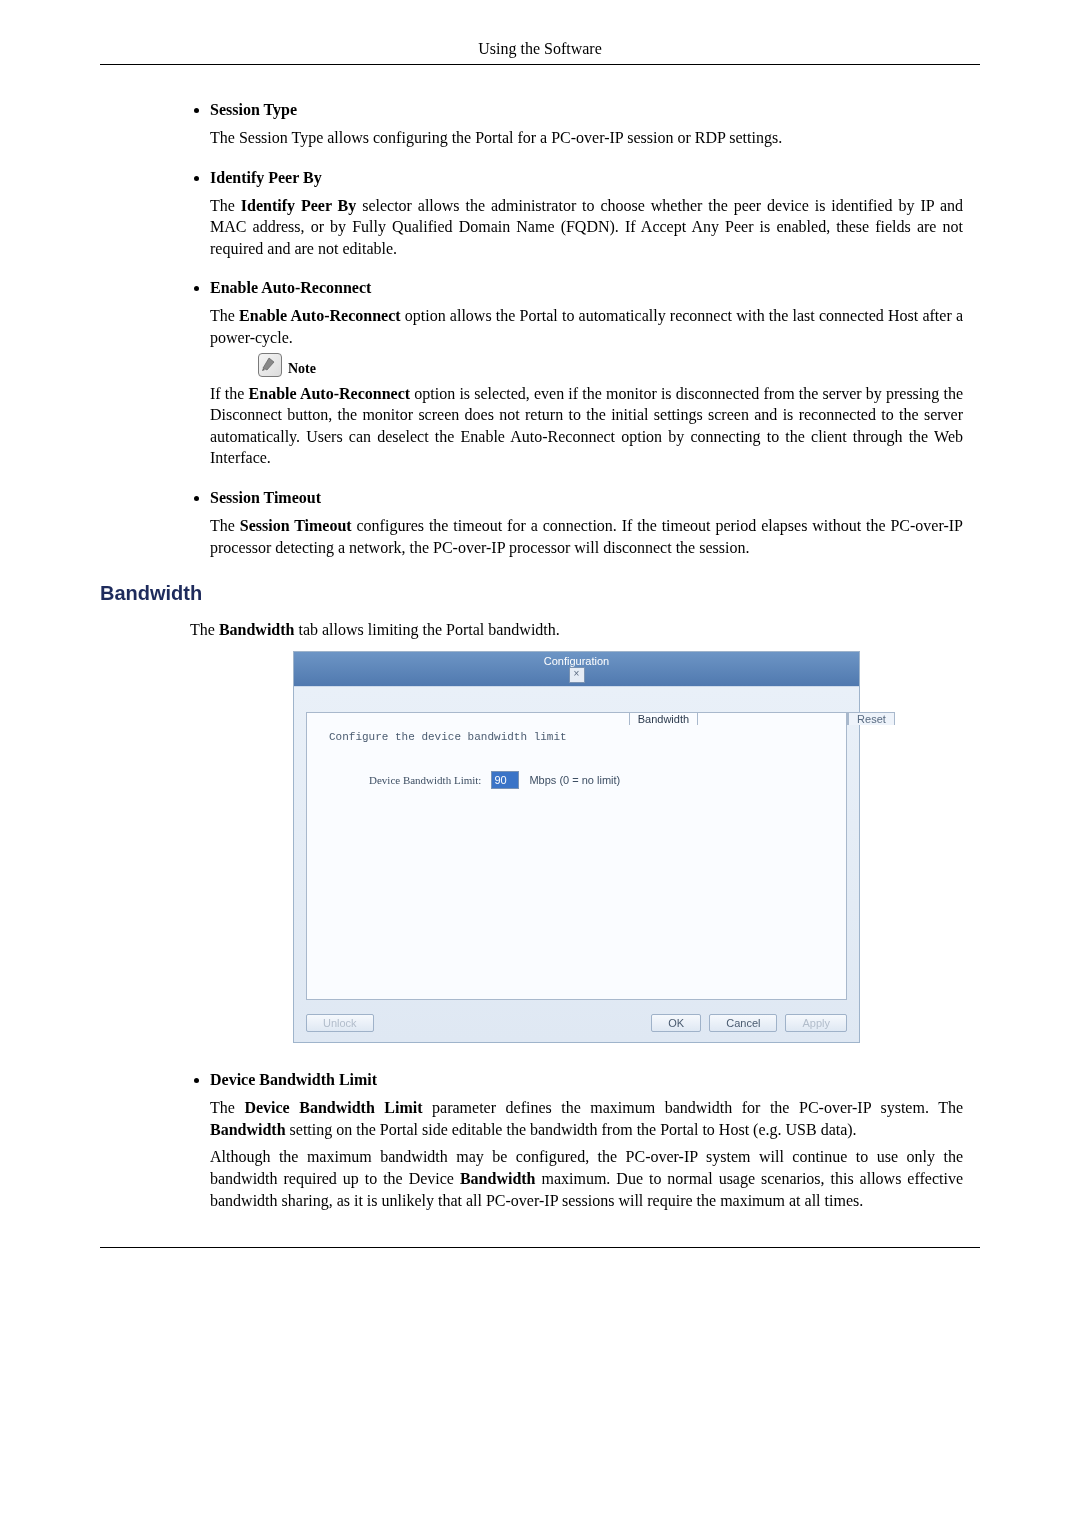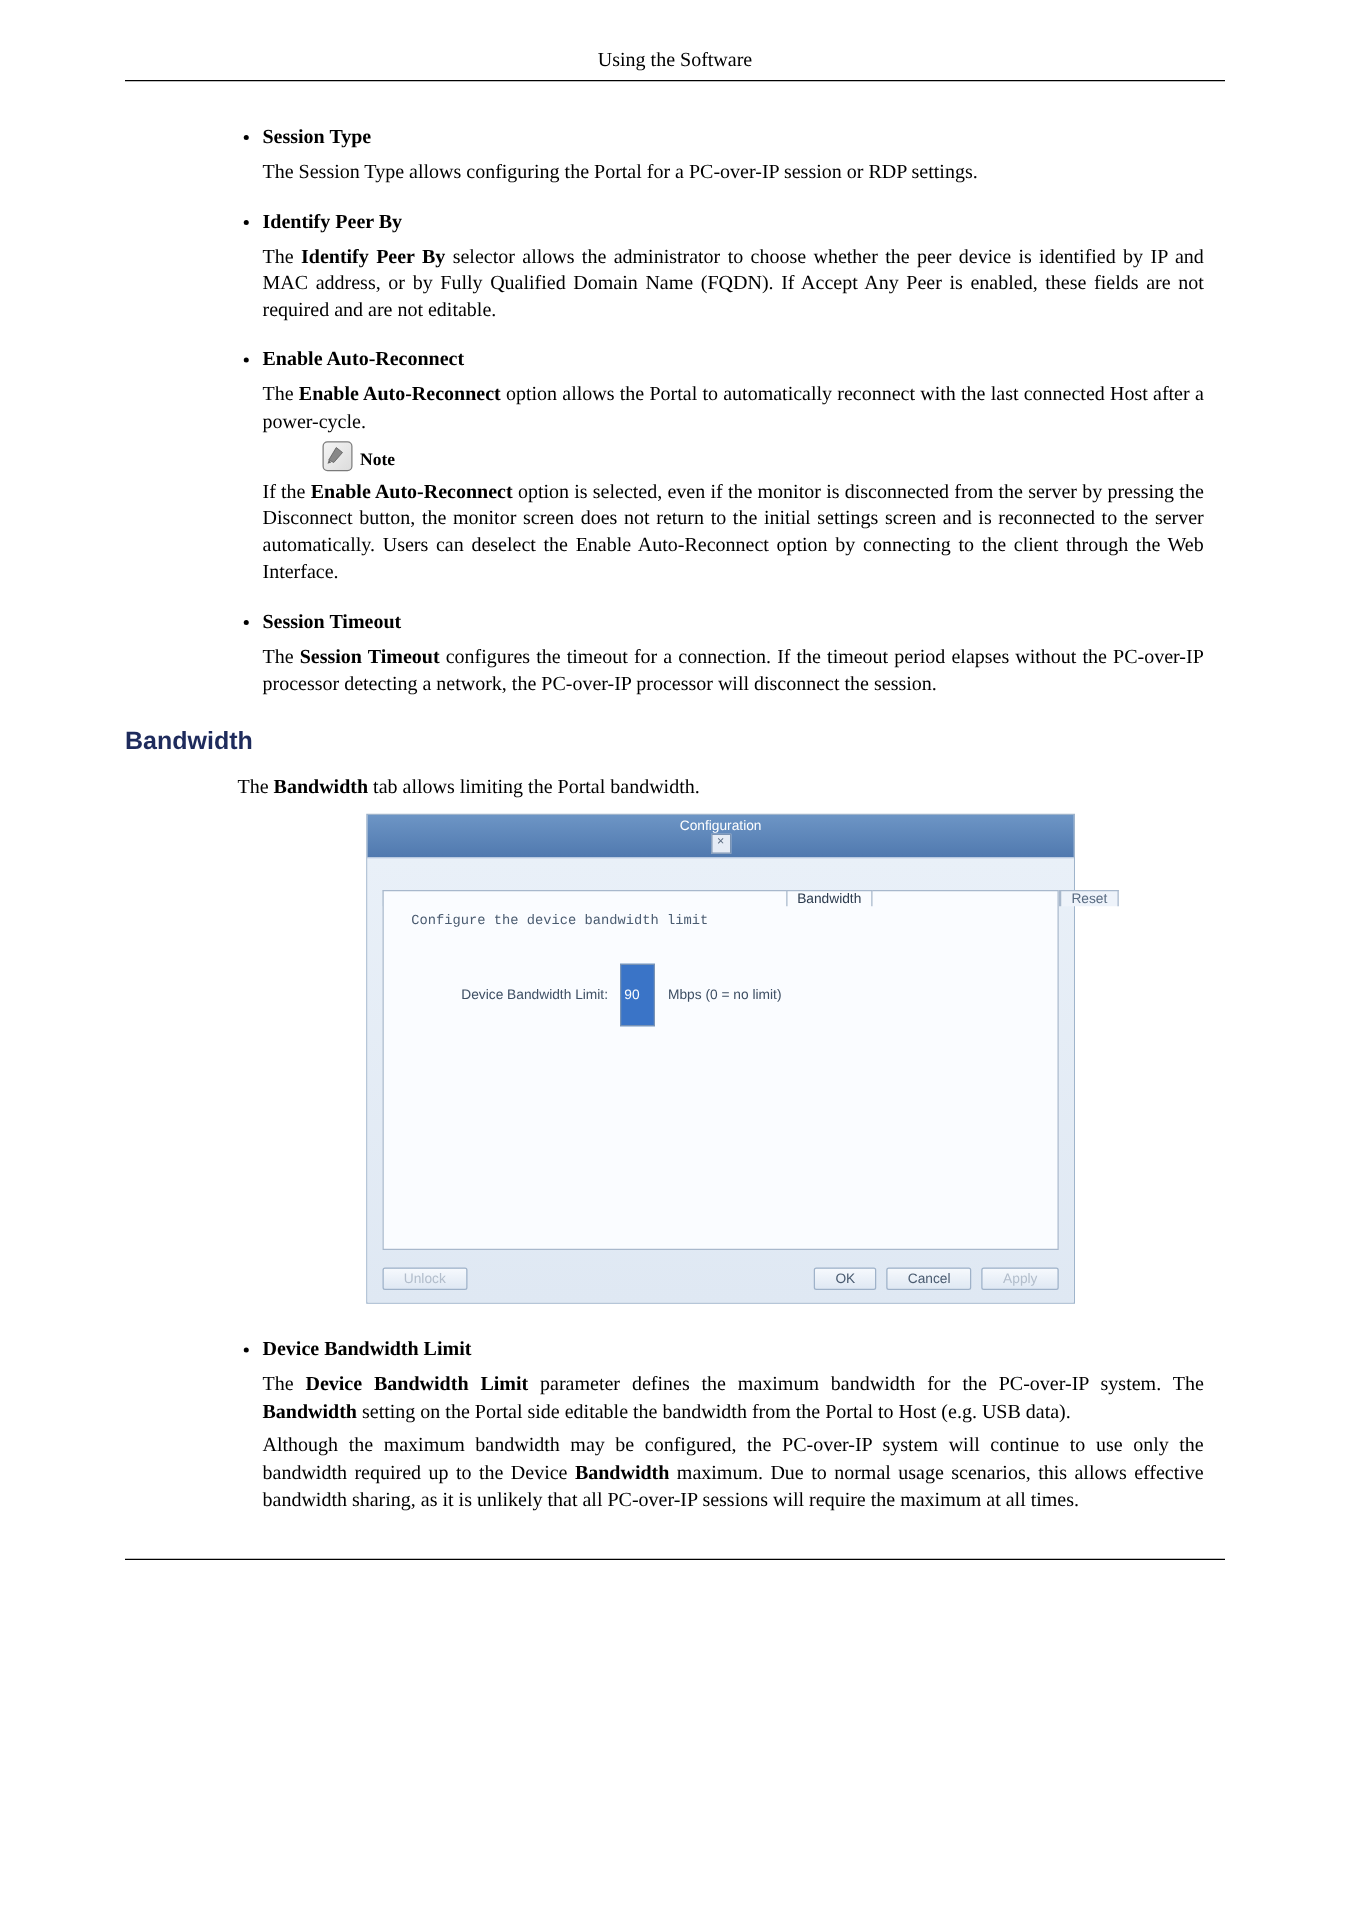--- a/index.html
+++ b/index.html
@@ -151,30 +151,30 @@
     color: #4a5b70;
     margin-bottom: 28px;
     font-family: Liberation Mono, monospace;
   }
   .field-row {
     display: flex;
     align-items: center;
     gap: 10px;
     margin-left: 40px;
   }
-  .field-label { color: #3d4e63; }
+  .field-label { color: #3d4e63; font-family: Liberation Serif, serif; }
   .field-input {
     width: 22px;
     height: 16px;
     border: 1px solid #7893b5;
     background: #3a74c7;
     color: #fff;
     font-size: 11px;
     text-align: left;
-    padding: 16px 2px;
+    padding: 0 2px;
     font-family: Tahoma, Arial, sans-serif;
   }
   .field-suffix { color: #3d4e63; }
   .dlg-buttons {
     display: flex;
     justify-content: space-between;
     align-items: center;
     margin-top: 14px;
   }
   .dlg-buttons .right { display: flex; gap: 8px; }

